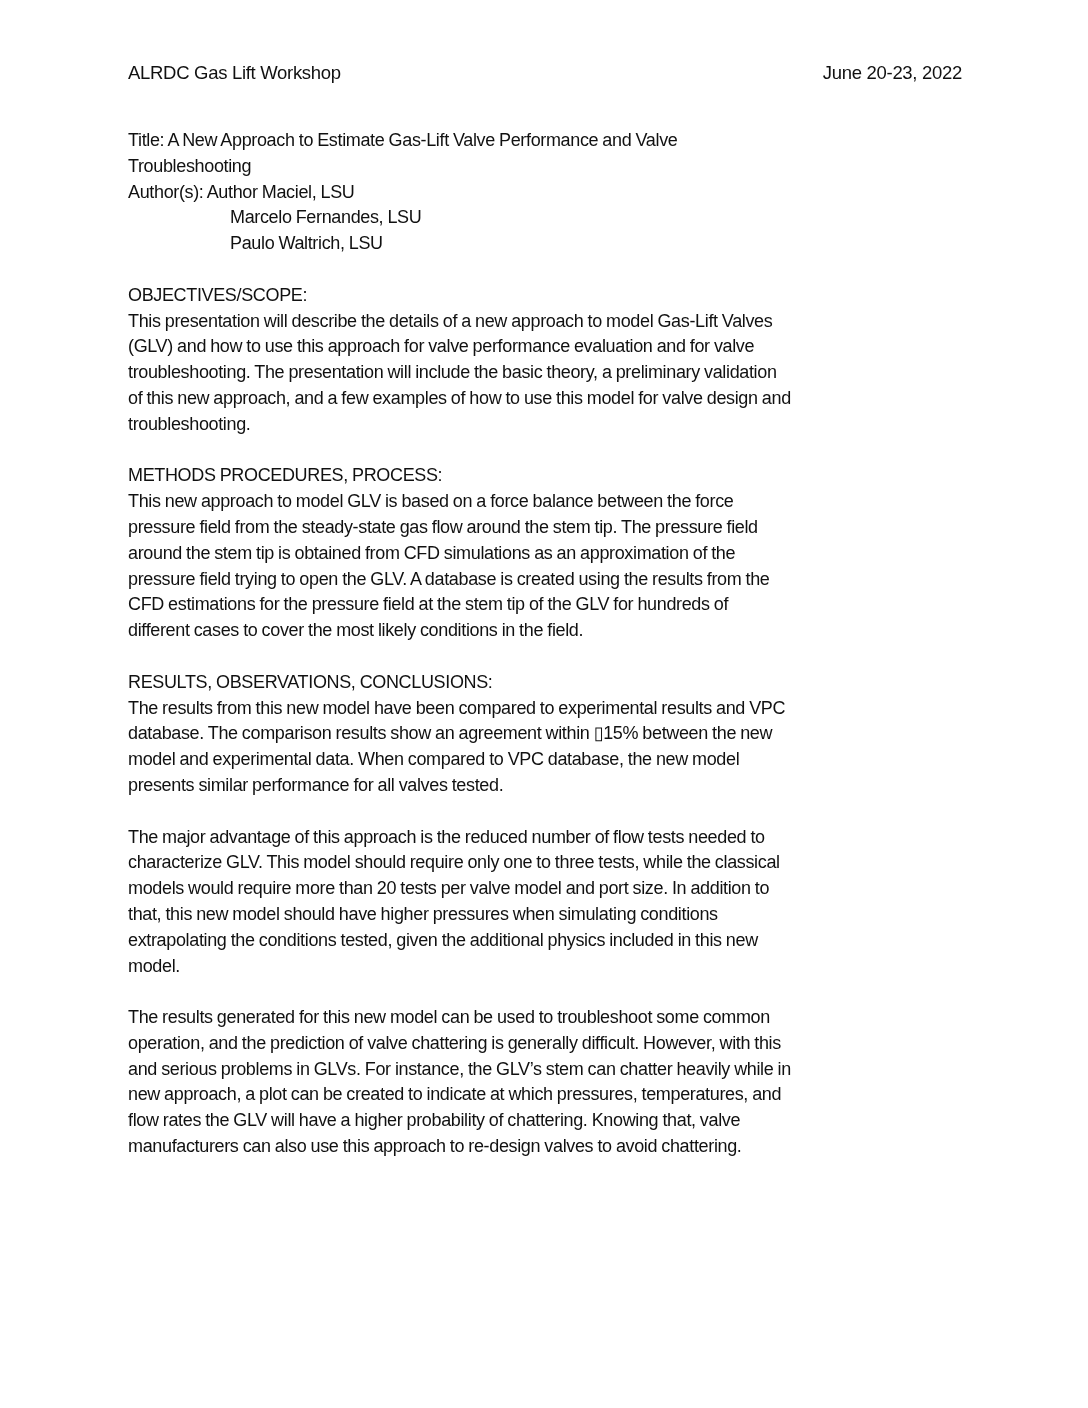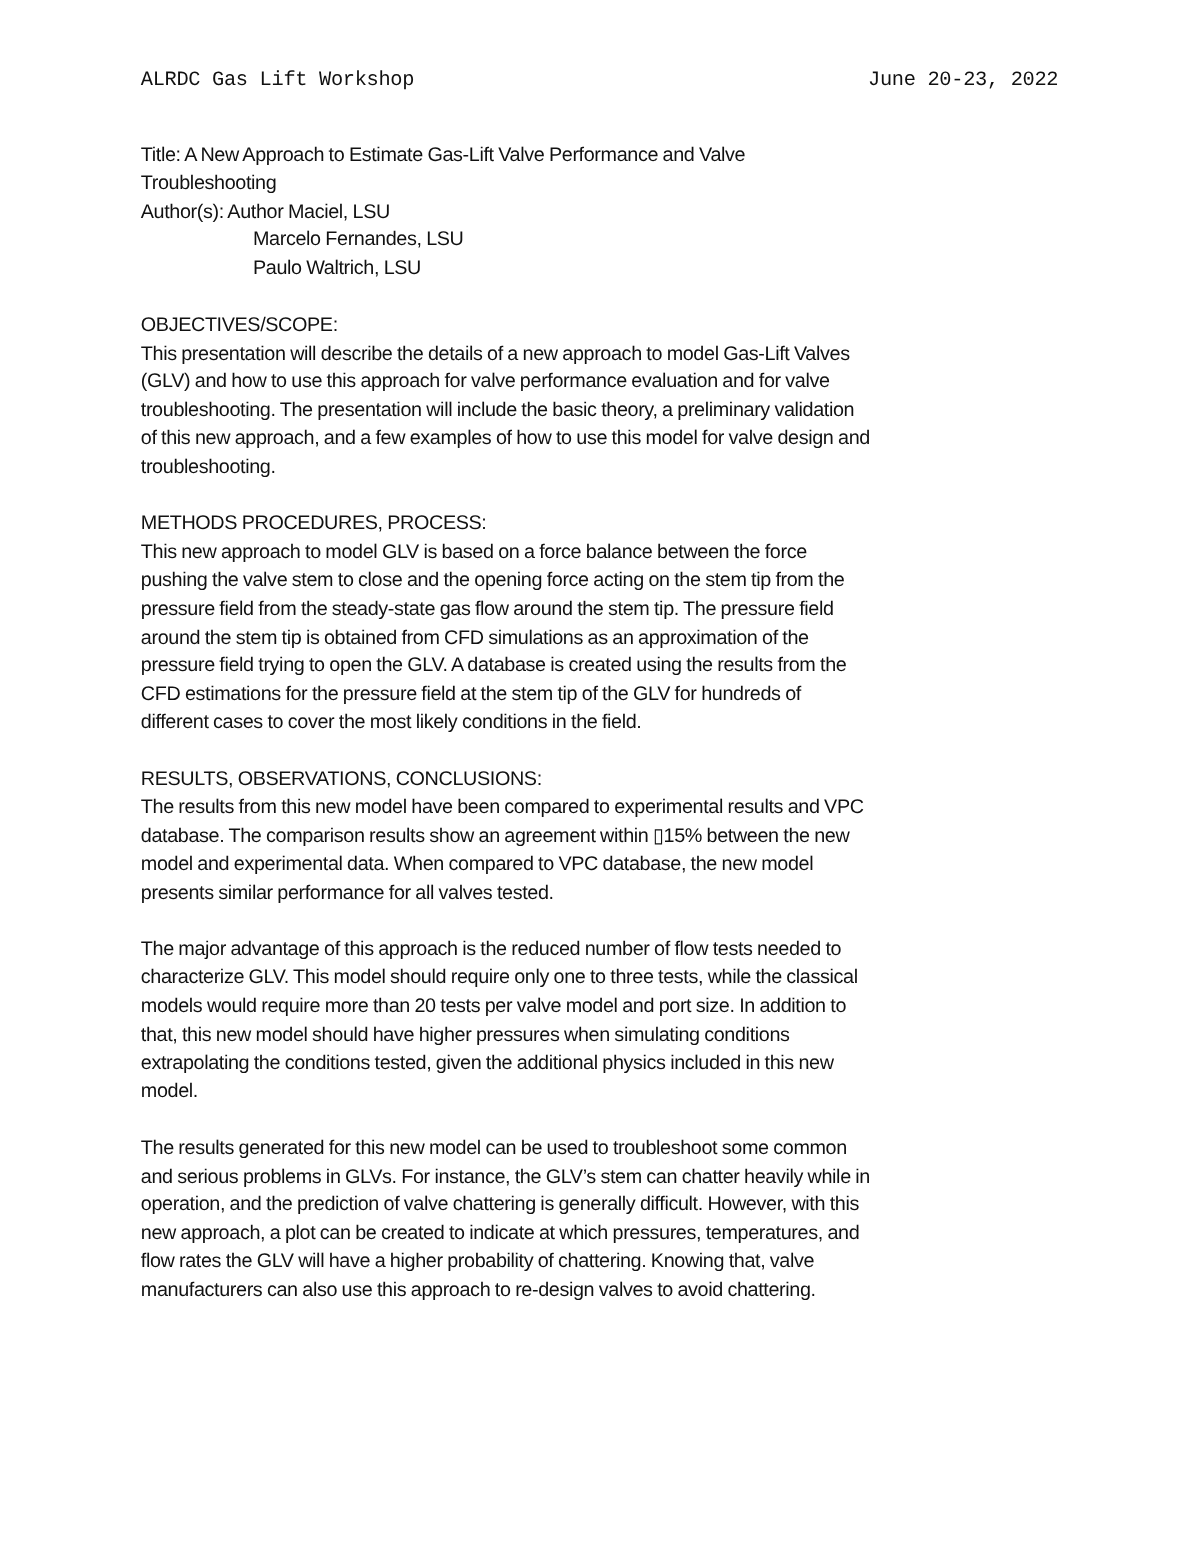--- a/index.html
+++ b/index.html
@@ -3,21 +3,21 @@
 <meta charset="utf-8">
 <style>
   html, body { margin: 0; padding: 0; background: #ffffff; }
   body {
     width: 1088px; height: 1408px; position: relative; overflow: hidden;
     font-family: "Liberation Sans", sans-serif; color: #111111;
   }
   .header {
     position: absolute; left: 128px; top: 62px; width: 834px;
     display: flex; justify-content: space-between;
-    font-size: 18.5px; letter-spacing: -0.3px; font-family: Liberation Mono, monospace;
+    font-size: 18.5px; letter-spacing: -0.3px;
   }
   .content {
     position: absolute; left: 128px; top: 128px; width: 840px;
     font-size: 18px; line-height: 25.8px; letter-spacing: -0.35px;
     word-spacing: -0.5px;
   }
   .line { white-space: nowrap; }
   .indent { padding-left: 102px; }
   .section { margin-top: 25.8px; }
 </style>
@@ -43,21 +43,20 @@
     <div class="line">This presentation will describe the details of a new approach to model Gas-Lift Valves</div>
     <div class="line">(GLV) and how to use this approach for valve performance evaluation and for valve</div>
     <div class="line">troubleshooting. The presentation will include the basic theory, a preliminary validation</div>
     <div class="line">of this new approach, and a few examples of how to use this model for valve design and</div>
     <div class="line">troubleshooting.</div>
   </div>
 
   <div class="section">
     <div class="line">METHODS PROCEDURES, PROCESS:</div>
     <div class="line">This new approach to model GLV is based on a force balance between the force</div>
-    <div class="line">pushing the valve stem to close and the opening force acting on the stem tip from the</div>
     <div class="line">pressure field from the steady-state gas flow around the stem tip. The pressure field</div>
     <div class="line">around the stem tip is obtained from CFD simulations as an approximation of the</div>
     <div class="line">pressure field trying to open the GLV. A database is created using the results from the</div>
     <div class="line">CFD estimations for the pressure field at the stem tip of the GLV for hundreds of</div>
     <div class="line">different cases to cover the most likely conditions in the field.</div>
   </div>
 
   <div class="section">
     <div class="line">RESULTS, OBSERVATIONS, CONCLUSIONS:</div>
     <div class="line">The results from this new model have been compared to experimental results and VPC</div>
@@ -70,19 +69,19 @@
     <div class="line">The major advantage of this approach is the reduced number of flow tests needed to</div>
     <div class="line">characterize GLV. This model should require only one to three tests, while the classical</div>
     <div class="line">models would require more than 20 tests per valve model and port size. In addition to</div>
     <div class="line">that, this new model should have higher pressures when simulating conditions</div>
     <div class="line">extrapolating the conditions tested, given the additional physics included in this new</div>
     <div class="line">model.</div>
   </div>
 
   <div class="section">
     <div class="line">The results generated for this new model can be used to troubleshoot some common</div>
+    <div class="line">operation, and the prediction of valve chattering is generally difficult. However, with this</div>
     <div class="line">and serious problems in GLVs. For instance, the GLV’s stem can chatter heavily while in</div>
-    <div class="line">operation, and the prediction of valve chattering is generally difficult. However, with this</div>
     <div class="line">new approach, a plot can be created to indicate at which pressures, temperatures, and</div>
     <div class="line">flow rates the GLV will have a higher probability of chattering. Knowing that, valve</div>
     <div class="line">manufacturers can also use this approach to re-design valves to avoid chattering.</div>
   </div>
 </div>
 
 </body></html>

